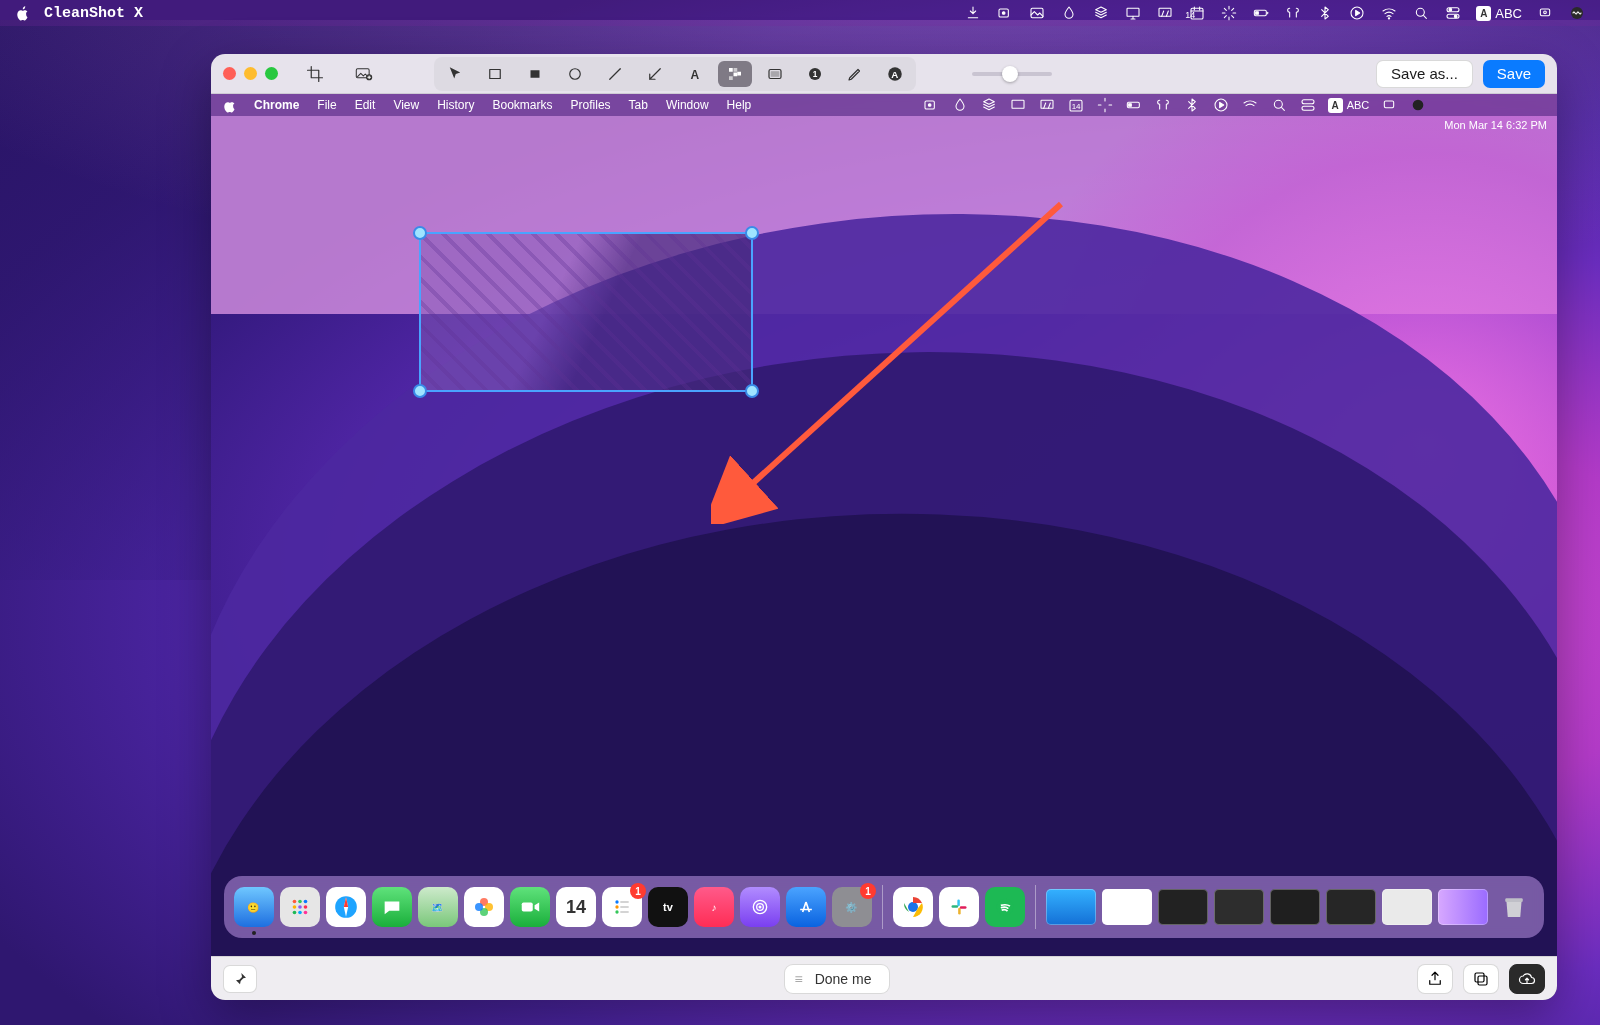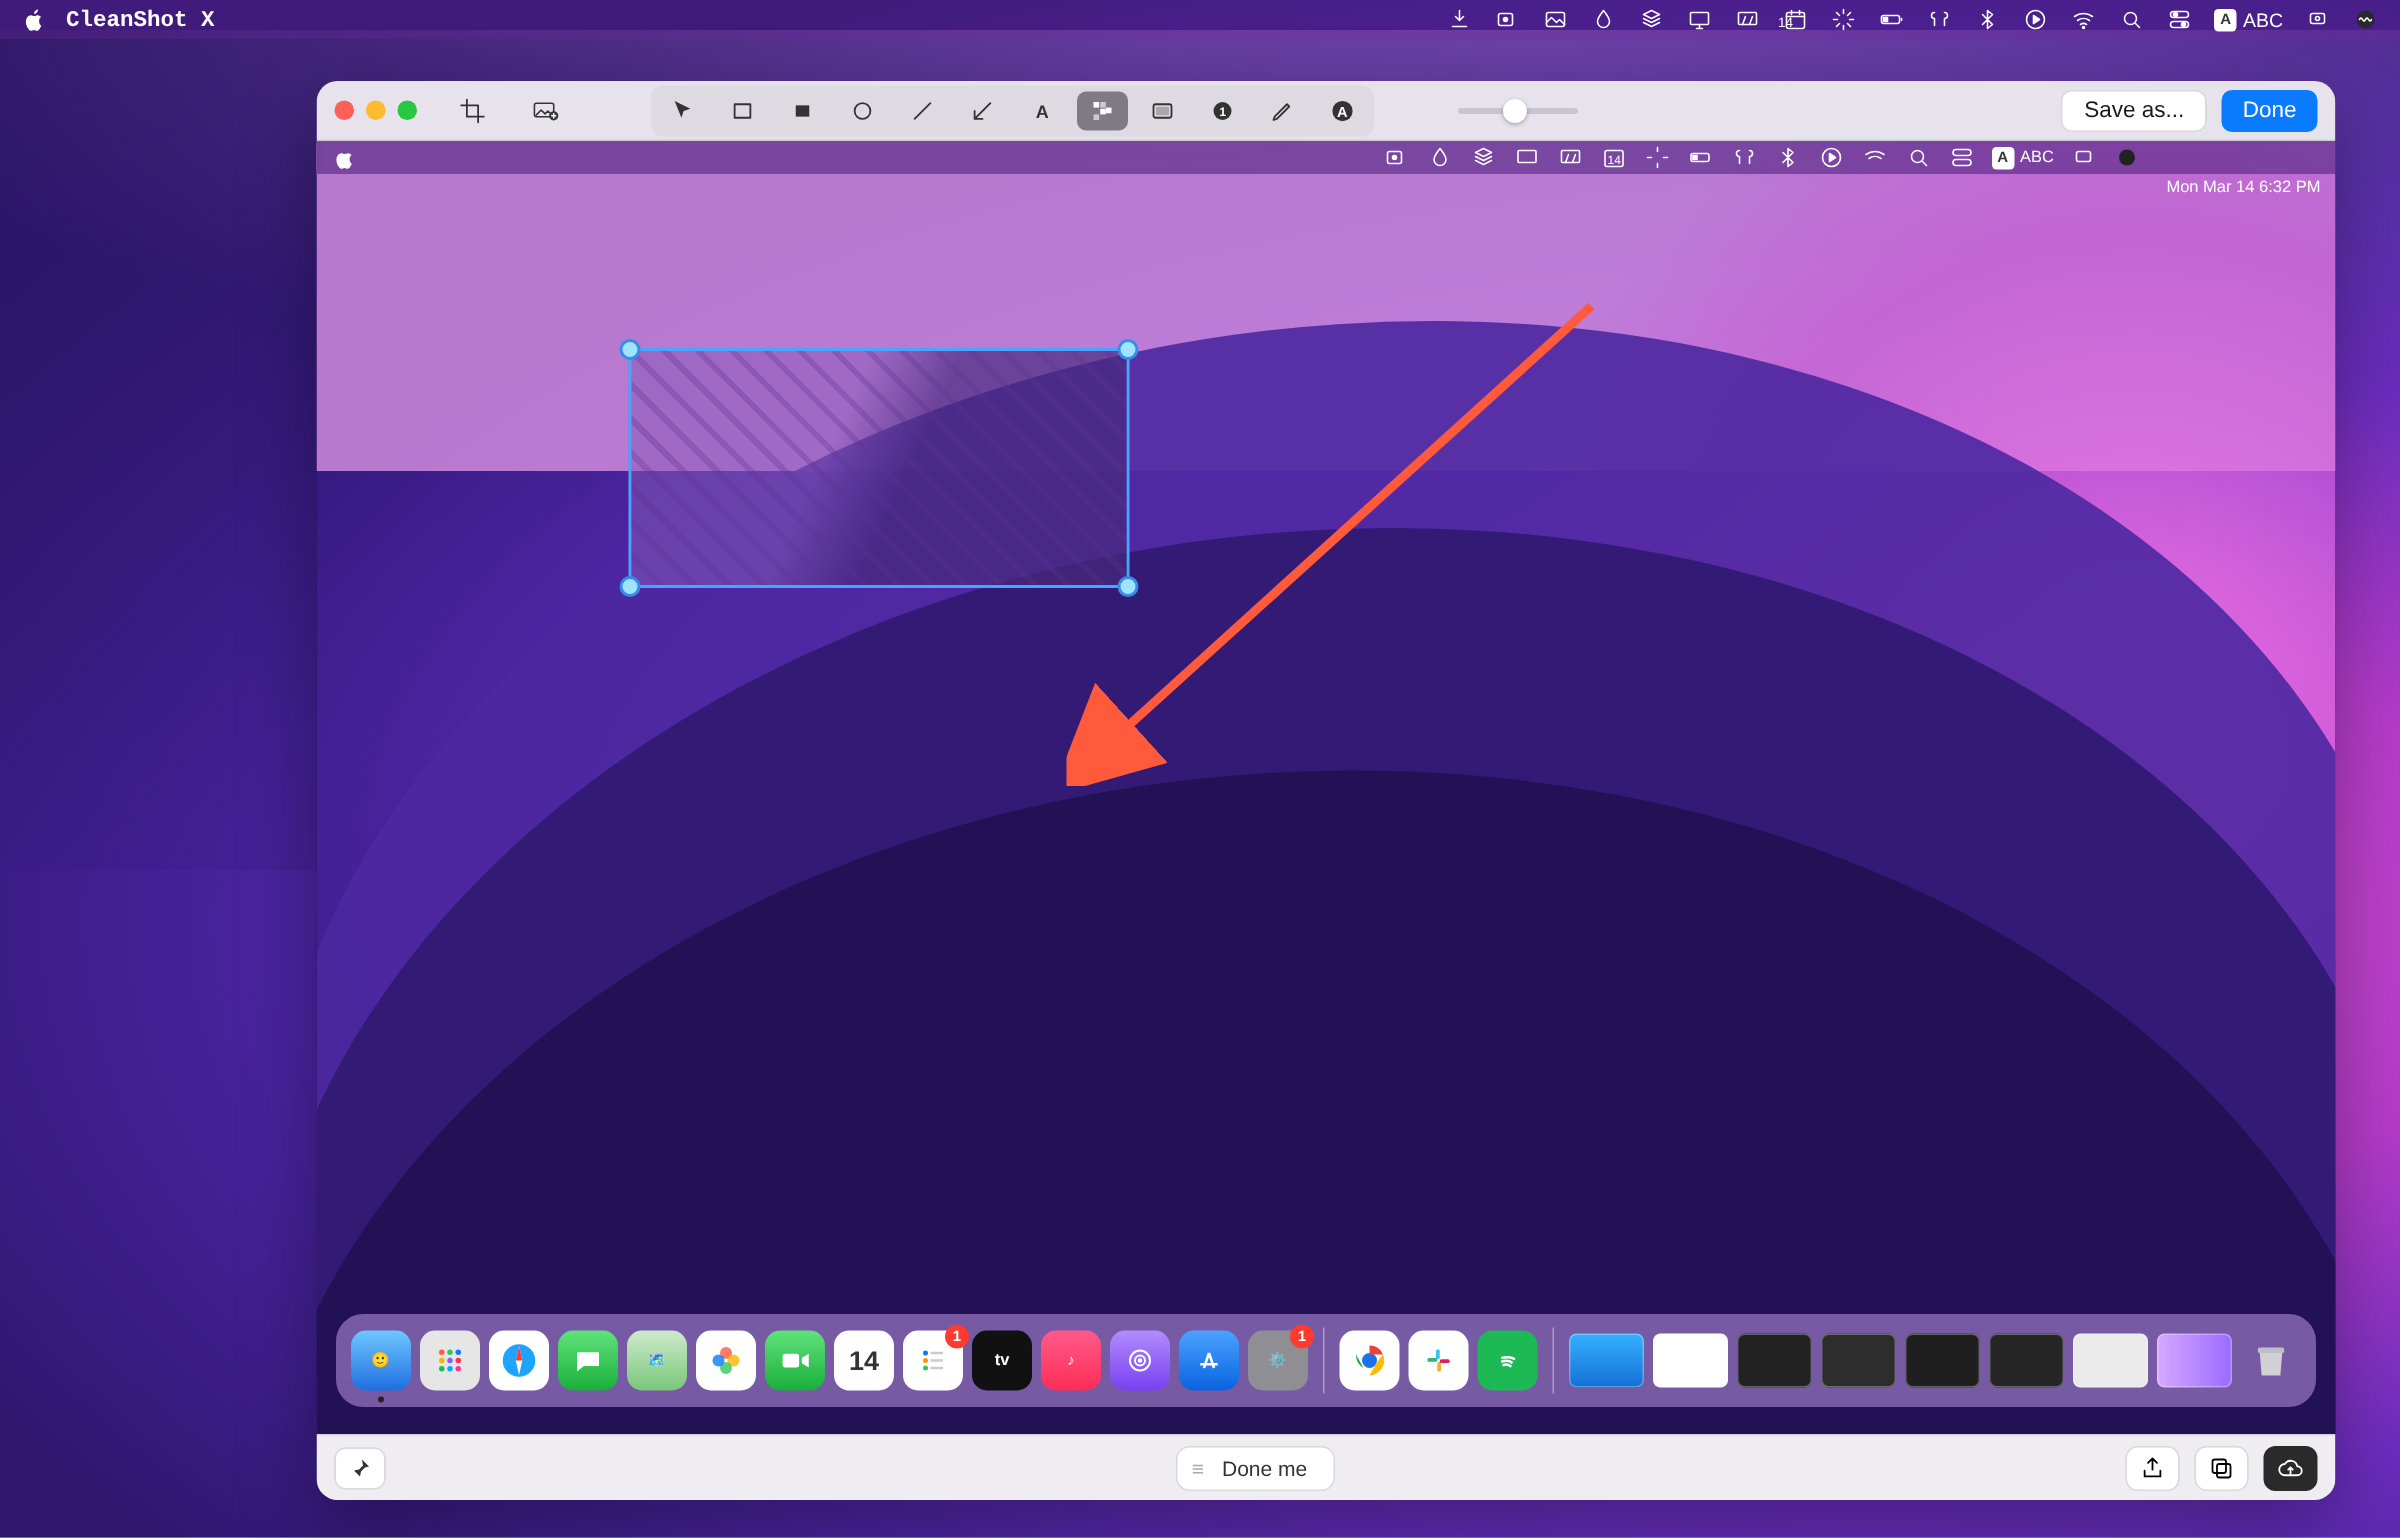--- a/index.html
+++ b/index.html
@@ -391,37 +391,49 @@
             <text x="7" y="17" font-size="13" fill="#fff" font-weight="700">A</text>
           </svg>
         </div>
     </div>
 
     <div class="toolbar-spacer"></div>
     <div class="slider-track"></div>
 
     <div class="right">
       <button class="btn btn-saveas">Save as...</button>
-      <button class="btn btn-done">Done</button>
+      <button class="btn btn-done">Save</button>
     </div>
   </div>
 
   <div class="canvas-area">
     <div class="wave wave1"></div>
     <div class="pinkside"></div>
     <div class="wave wave2"></div>
     <div class="wave wave3"></div>
     <div class="wave wave4"></div>
 
     <div class="inner-menubar">
       <span class="ic">
           <svg viewBox="0 0 24 24">
             <path fill="#fff" d="M16.6 13.2c0-2.4 2-3.6 2-3.6-1.1-1.6-2.8-1.8-3.4-1.9-1.4-.1-2.8.9-3.5.9s-1.9-.8-3.1-.8C6.8 7.8 5 9 4.2 10.8c-1.7 3-.4 7.5 1.2 10 .8 1.2 1.8 2.5 3 2.4 1.2 0 1.7-.8 3.1-.8 1.5 0 1.9.8 3.1.8 1.3 0 2.1-1.2 2.9-2.4.9-1.3 1.3-2.6 1.3-2.7-.1 0-2.2-.9-2.2-4.9z"></path>
           </svg>
         </span>
+      <div class="menu-items">
+        <span>Chrome</span>
+        <span>File</span>
+        <span>Edit</span>
+        <span>View</span>
+        <span>History</span>
+        <span>Bookmarks</span>
+        <span>Profiles</span>
+        <span>Tab</span>
+        <span>Window</span>
+        <span>Help</span>
+      </div>
       <div class="status">
         <span class="ic">
             <svg viewBox="0 0 24 24" class="stk">
               <rect x="3" y="6" width="14" height="12" rx="2"></rect>
               <circle cx="10" cy="12" r="2" fill="currentColor"></circle>
             </svg>
           </span>
         <span class="ic">
             <svg viewBox="0 0 24 24" class="stk">
               <path d="M12 3c4 5 6 8 6 11a6 6 0 11-12 0c0-3 2-6 6-11z"></path>

